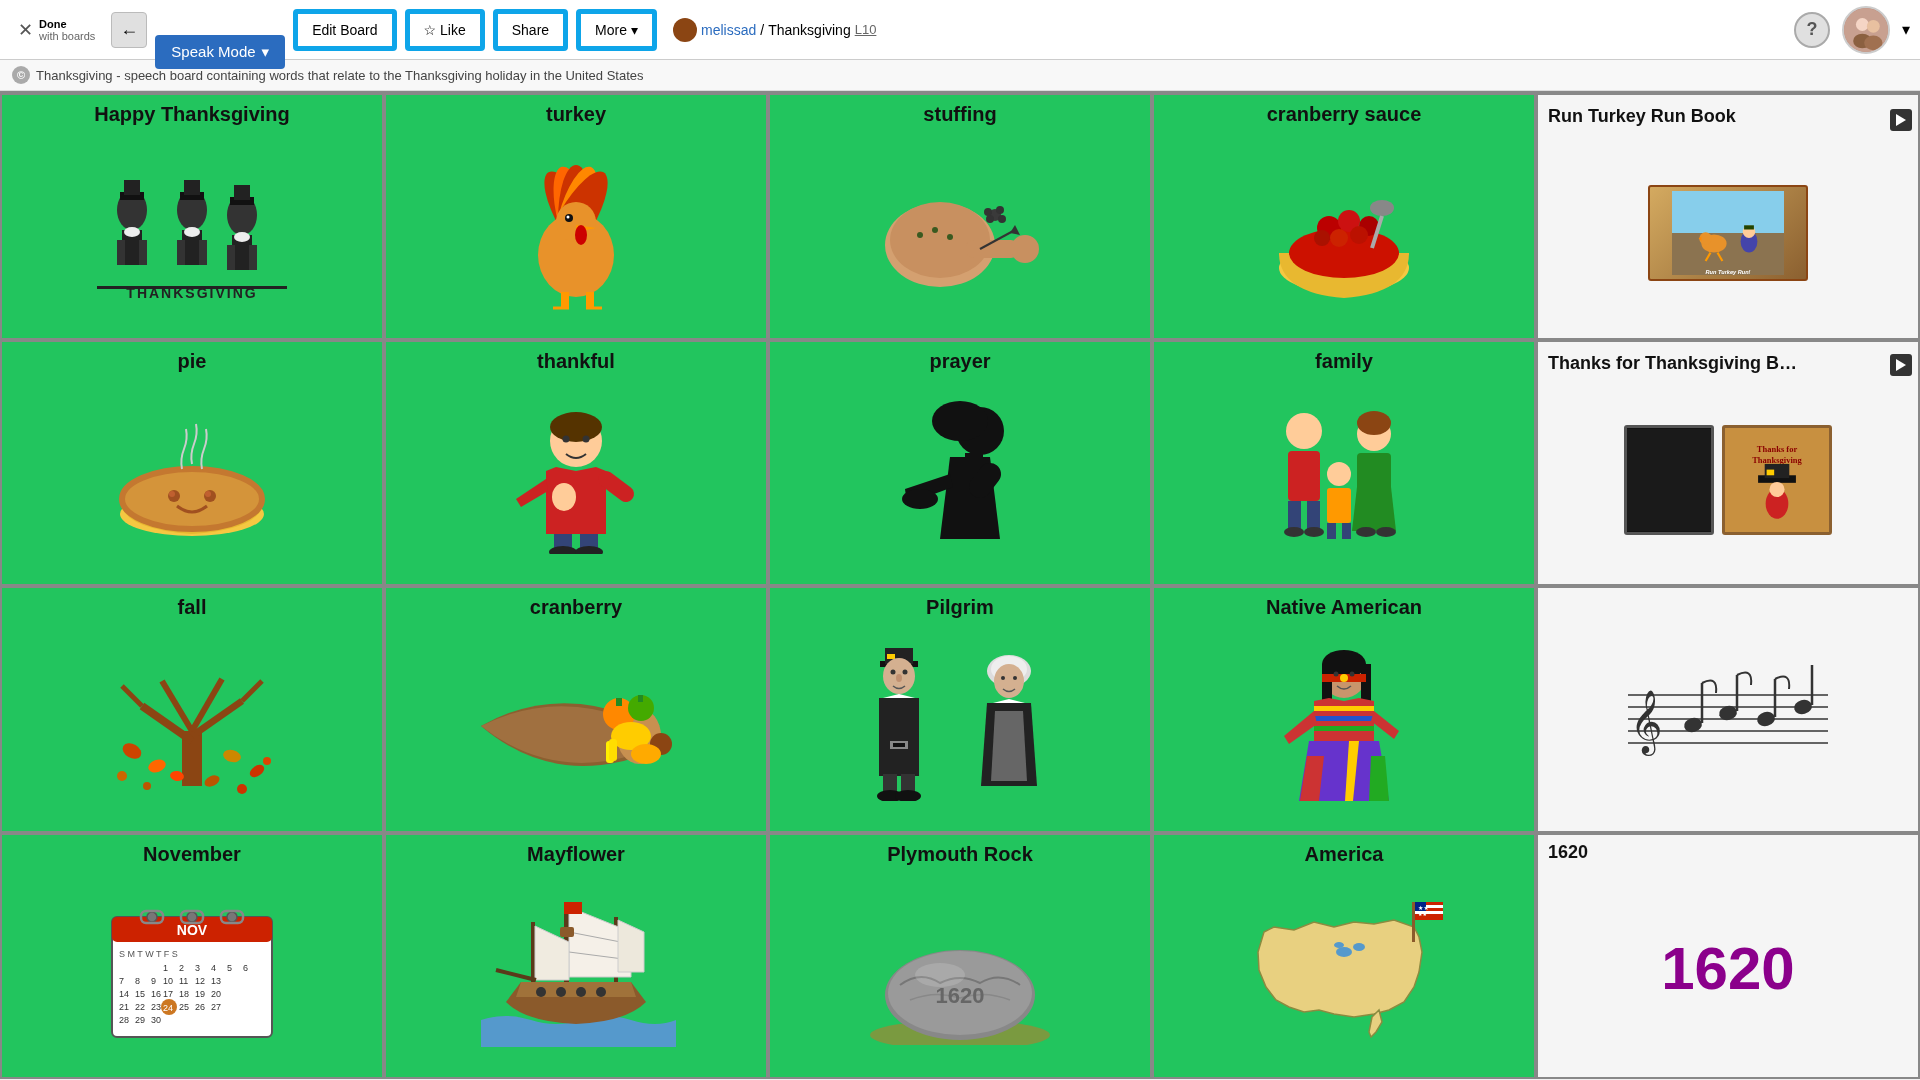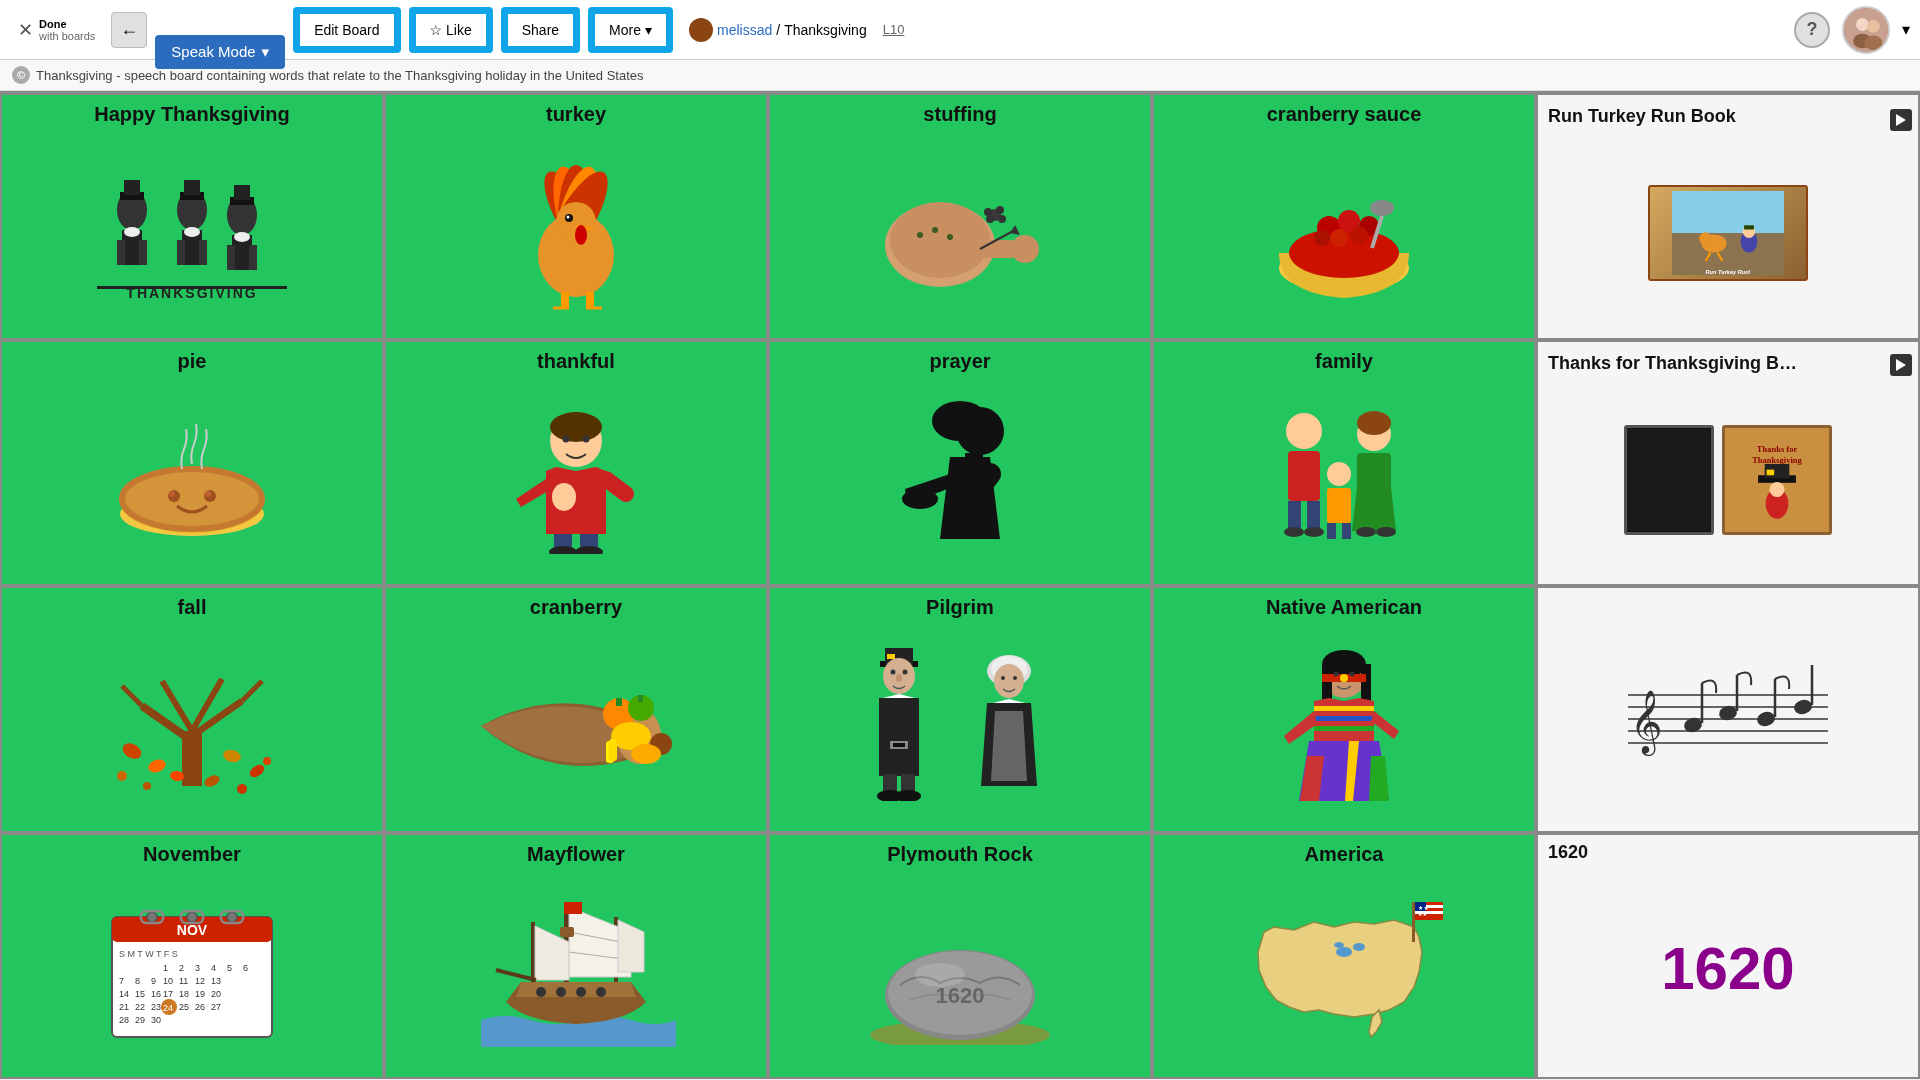--- a/index.html
+++ b/index.html
@@ -43,21 +43,21 @@
       color: white;
       border: none;
       border-radius: 4px;
       padding: 8px 16px;
       font-size: 15px;
       cursor: pointer;
       display: flex; align-items: center; gap: 6px; margin-top: 44px;
     }
     .header-btn {
       background: #fff;
-      border: 7px solid #0ea5e9;
+      border: 5px solid #0ea5e9;
       border-radius: 4px;
       padding: 8px 14px;
       font-size: 14px;
       cursor: pointer;
       display: flex; align-items: center; gap: 4px; justify-content: flex-end;
     }
     .breadcrumb {
       display: flex;
       align-items: center;
       gap: 4px;
@@ -245,21 +245,21 @@
   <button class="header-btn">
     <span>More</span>
     <span>▾</span>
   </button>
 
   <div class="breadcrumb">
     <span class="avatar-small"></span>
     <span style="color:#2b6cbf;cursor:pointer;">melissad</span>
     <span>/</span>
     <span>Thanksgiving</span>
-    <span style="margin-left:12px;color:#666;font-size:13px;text-decoration:underline;">L10</span>
+    <span style="margin-left:0;color:#666;font-size:13px;text-decoration:underline;">L10</span>
   </div>
 
   <div class="header-right">
     <button class="help-btn">
       <span>?</span>
     </button>
     <div class="user-avatar" style="background: #c09080; display:flex; align-items:center; justify-content:center;">
       <svg width="48" height="48" viewBox="0 0 48 48">
         <rect width="48" height="48" rx="24" fill="#c8a090"></rect>
         <circle cx="20" cy="18" r="7" fill="#f5d5c5"></circle>

